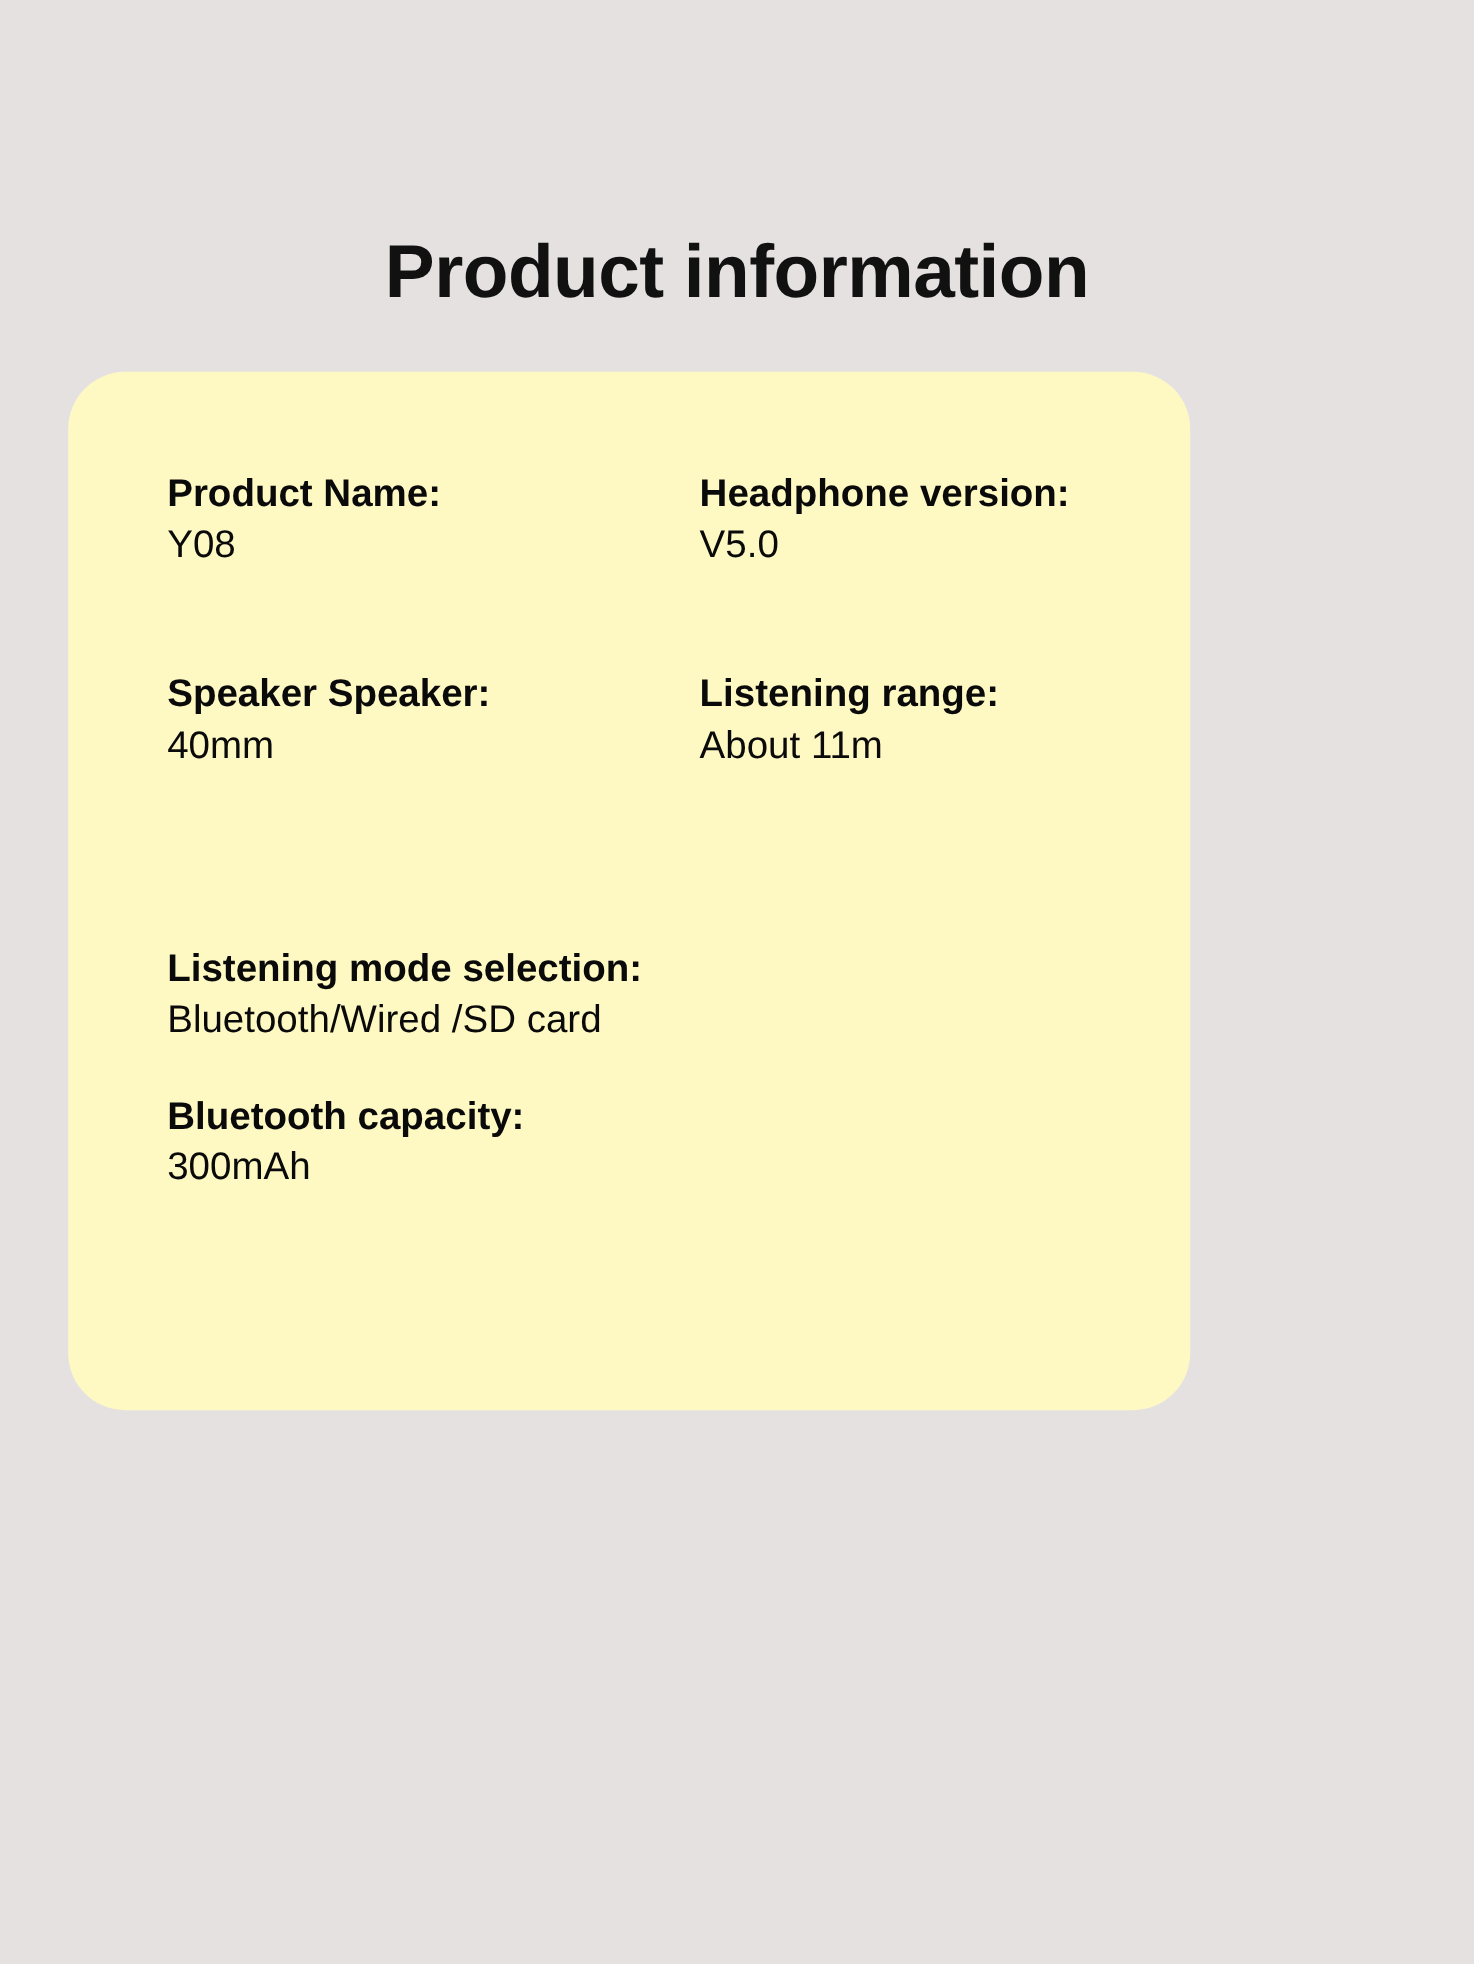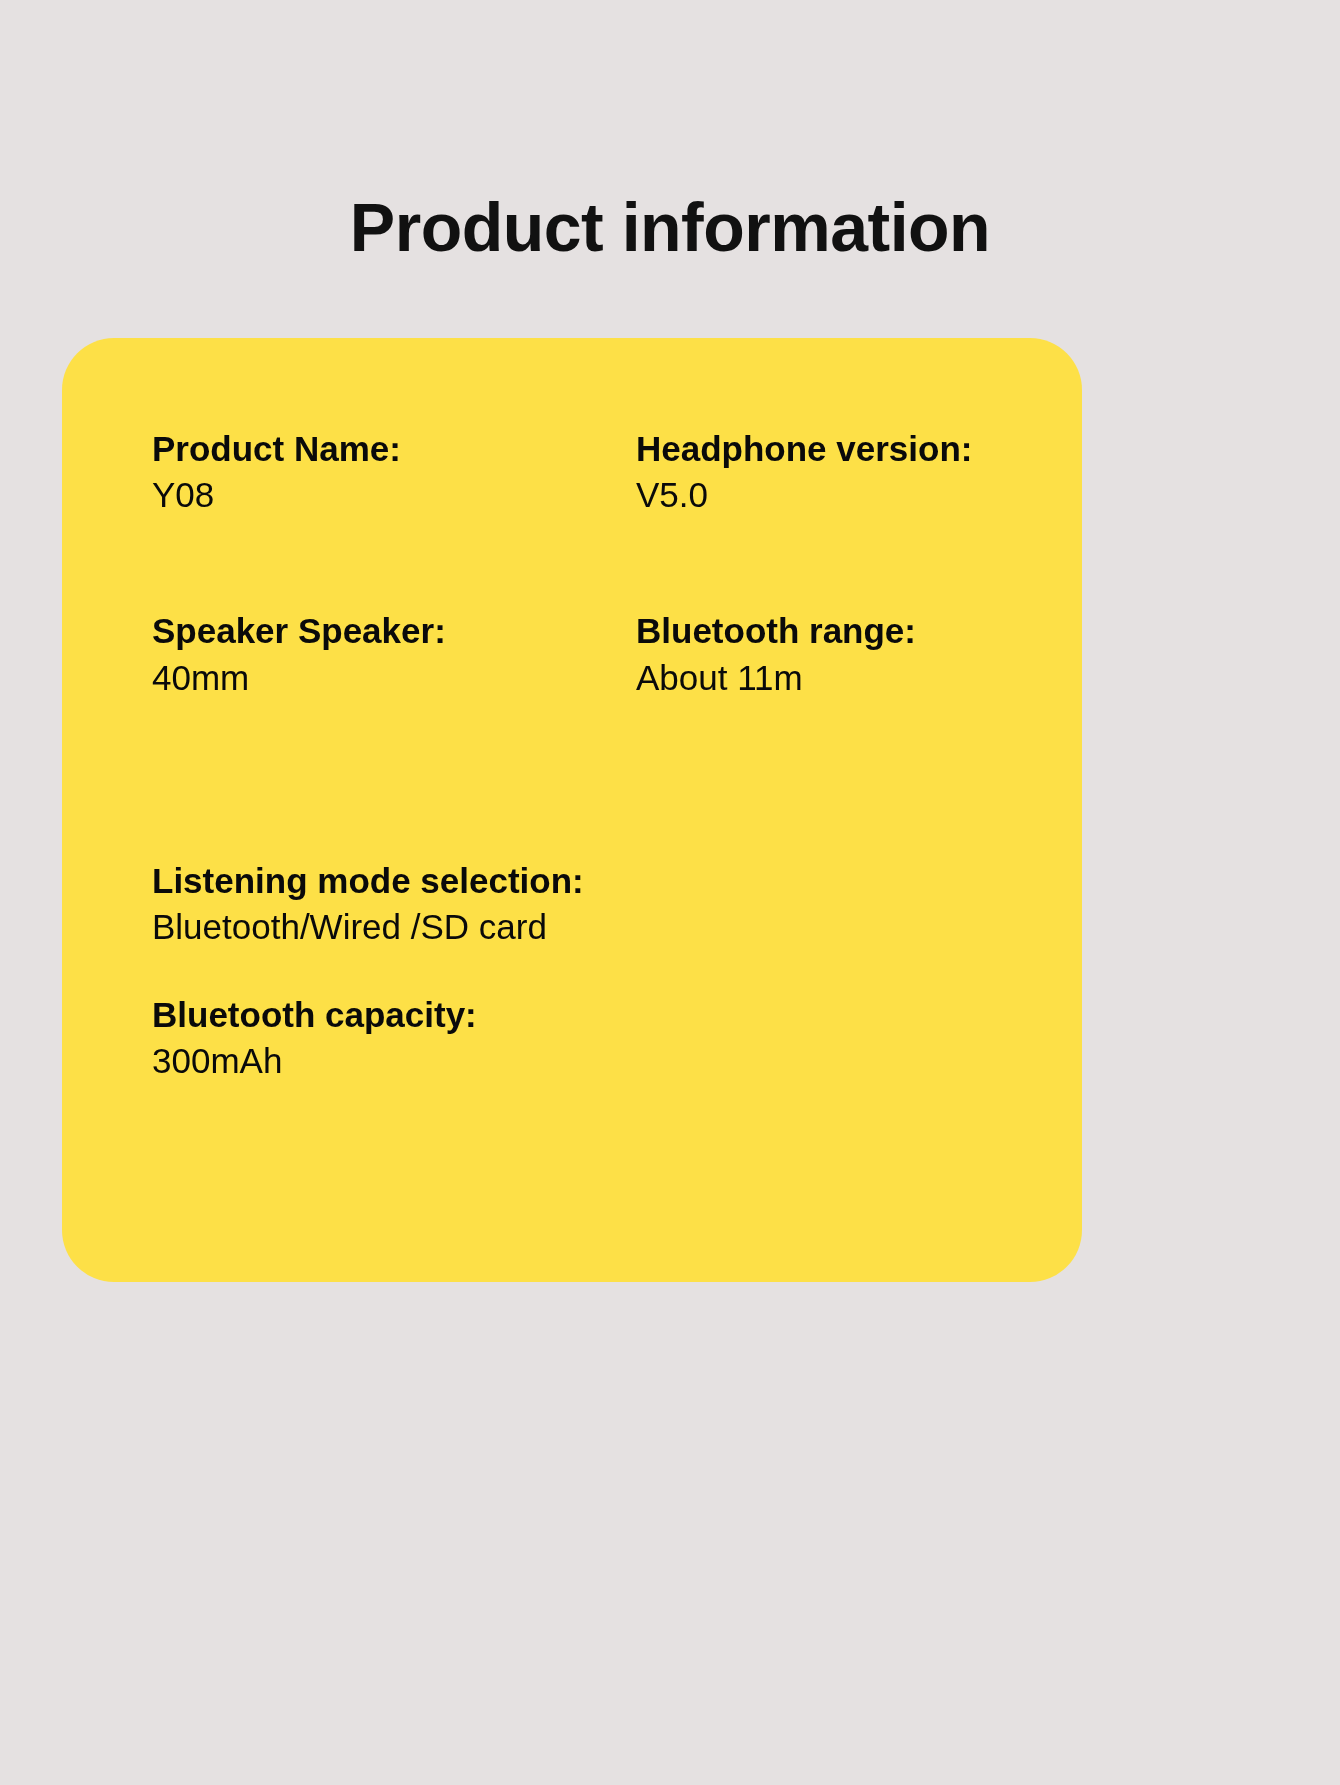--- a/index.html
+++ b/index.html
@@ -17,36 +17,36 @@
 
   .page {
     position: absolute;
     inset: 0;
   }
 
   .page-title {
     position: absolute;
     left: 0;
     right: 0;
-    top: 144px;
+    top: 164px;
     text-align: center;
     font-size: 68px;
     font-weight: bold;
     color: #111111;
     letter-spacing: -0.5px;
     line-height: 1.1;
   }
 
   .spec-card {
     position: absolute;
     left: 62px;
     top: 338px;
     width: 1020px;
     height: 944px;
-    background: #fde047;
+    background: #fef9c3;
     border-radius: 52px;
     box-sizing: border-box;
   }
 
   .spec-grid {
     position: absolute;
     left: 90px;
     top: 88px;
     right: 40px;
   }
@@ -117,21 +117,21 @@
       </div>
 
       <div class="row-gap-1"></div>
 
       <div class="spec-row two-col">
         <div class="spec-cell">
           <div class="spec-label">Speaker Speaker:</div>
           <div class="spec-value">40mm</div>
         </div>
         <div class="spec-cell">
-          <div class="spec-label">Bluetooth range:</div>
+          <div class="spec-label">Listening range:</div>
           <div class="spec-value">About 11m</div>
         </div>
       </div>
 
       <div class="row-gap-2"></div>
 
 
       <div class="row-gap-3"></div>
 
       <div class="spec-row full-width">

